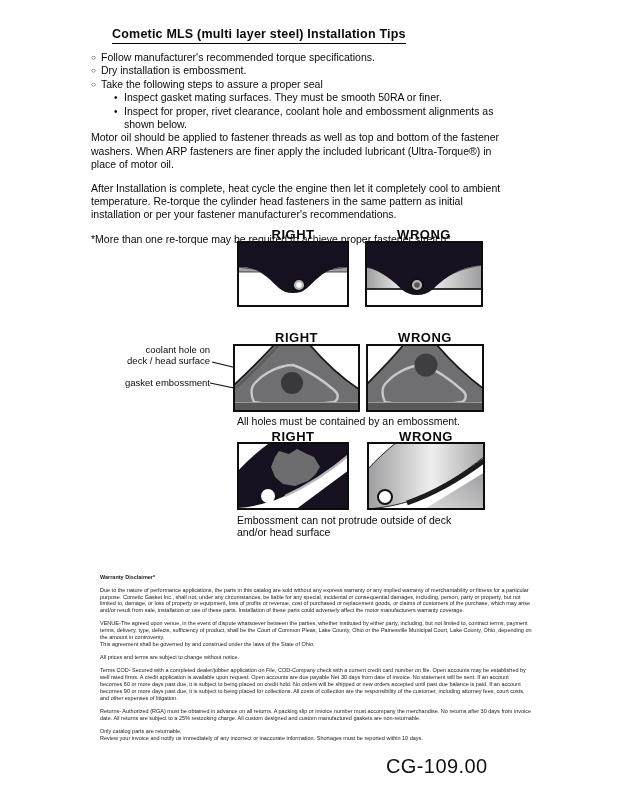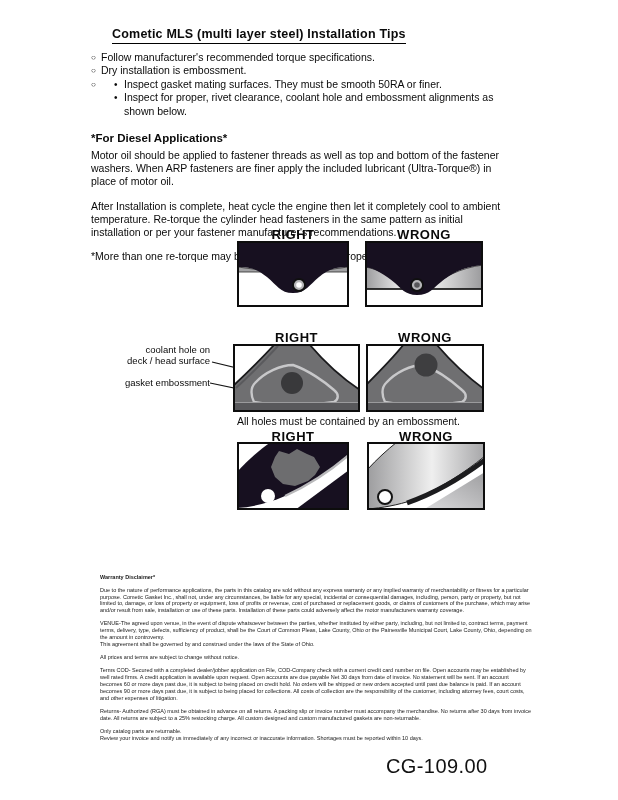--- a/index.html
+++ b/index.html
@@ -39,25 +39,24 @@
 </head>
 <body>
 
 <div class="page">
 
   <div class="topcol">
     <h1 class="title">Cometic MLS (multi layer steel) Installation Tips</h1>
     <ul class="tips">
       <li><span class="mk mk-open">○</span><span>Follow manufacturer's recommended torque specifications.</span></li>
       <li><span class="mk mk-open">○</span><span>Dry installation is embossment.</span></li>
-      <li><span class="mk mk-open">○</span></li>
+      <li><span class="mk mk-open">○</span><span>Take the following steps to assure a proper seal</span></li>
       <li class="sub"><span class="mk mk-dot">•</span><span>Inspect gasket mating surfaces.  They must be smooth 50RA or finer.</span></li>
       <li class="sub"><span class="mk mk-dot">•</span><span>Inspect for proper, rivet clearance, coolant hole and embossment alignments as shown below.</span></li>
     </ul>
-    <div class="diesel-h">*For Diesel Applications*</div>
     <p class="para">Motor oil should be applied to fastener threads as well as top and bottom of the fastener washers. When ARP fasteners are finer apply the included lubricant (Ultra-Torque®) in place of motor oil.</p>
     <p class="para">After Installation is complete, heat cycle the engine then let it completely cool to ambient temperature. Re-torque the cylinder head fasteners in the same pattern as initial installation or per your fastener manufacturer's recommendations.</p>
     <p class="para">*More than one re-torque may be required to achieve proper fastener stretch*</p>
   </div>
 
   <div class="abs rw-label" style="left:237px; top:227px; width:112px;">RIGHT</div>
   <div class="abs rw-label" style="left:365px; top:227px; width:118px;">WRONG</div>
 
   <svg class="abs fig" style="left:237px; top:241px;" width="112" height="66" viewBox="0 0 112 66">
     <rect x="0" y="0" width="112" height="66" fill="#ffffff"></rect>
@@ -154,20 +153,21 @@
       </linearGradient>
     </defs>
     <rect x="0" y="0" width="118" height="68" fill="#ffffff"></rect>
     <polygon points="118,30 118,68 56,68" fill="url(#g3b)"></polygon>
     <path d="M30,0 H118 V14 C96,32 70,48 46,58 C31,63 15,66 0,67 V28 C10,17 20,8 30,0 Z" fill="url(#g3a)" stroke="#222" stroke-width="1"></path>
     <path d="M118,18 C94,36 66,52 40,61" fill="none" stroke="#1c1c1e" stroke-width="5"></path>
     <circle cx="18" cy="55" r="7" fill="#ffffff" stroke="#141414" stroke-width="2"></circle>
     <rect x="1" y="1" width="116" height="66" fill="none" stroke="#0d0d0d" stroke-width="2"></rect>
   </svg>
 
+  <div class="abs caption" style="left:237px; top:514px; width:215px;">Embossment can not protrude outside of deck and/or head surface</div>
 
   <div class="disclaimer">
     <div class="dh">Warranty Disclaimer*</div>
     <p>Due to the nature of performance applications, the parts in this catalog are sold without any express warranty or any implied warranty of merchantability or fitness for a particular purpose.  Cometic Gasket Inc., shall not, under any circumstances, be liable for any special, incidental or consequential damages, including, person, party or property, but not limited to, damage, or loss of property or equipment, loss of profits or revenue, cost of purchased or replacement goods, or claims of customers of the purchase, which may arise and/or result from sale, installation or use of these parts.  Installation of these parts could adversely affect the motor manufacturers warranty coverage.</p>
     <p>VENUE-The agreed upon venue, in the event of dispute whatsoever between the parties, whether instituted by either party, including, but not limited to, contract terms, payment terms, delivery, type, defects, sufficiency of product, shall be the Court of Common Pleas, Lake County, Ohio or the Painesville Municipal Court, Lake County, Ohio, depending on the amount in controversy.
 This agreement shall be governed by and construed under the laws of the State of Ohio.</p>
     <p>All prices and terms are subject to change without notice.</p>
     <p>Terms COD- Secured with a completed dealer/jobber application on File, COD-Company check with a current credit card number on file.  Open accounts may be established by well rated firms.  A credit application is available upon request.  Open accounts are due payable Net 30 days from date of invoice.  No statement will be sent.  If an account becomes 60 or more days past due, it is subject to being placed on credit hold.  No orders will be shipped or new orders accepted until past due balance is paid.  If an account becomes 90 or more days past due, it is subject to being placed for collections.  All costs of collection are the responsibility of the customer, including attorney fees, court costs, and other expenses of litigation.</p>
     <p>Returns- Authorized (RGA) must be obtained in advance on all returns.  A packing slip or invoice number must accompany the merchandise.  No returns after 30 days from invoice date.  All returns are subject to a 25% restocking charge.  All custom designed and custom manufactured gaskets are non-returnable.</p>
     <p>Only catalog parts are returnable.

